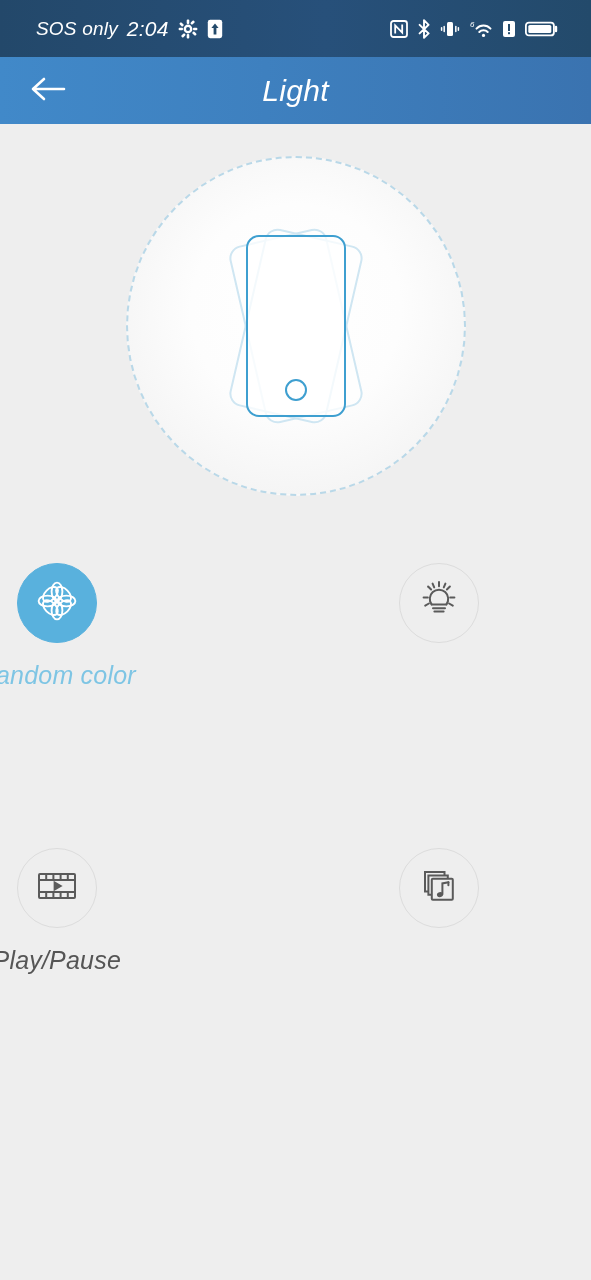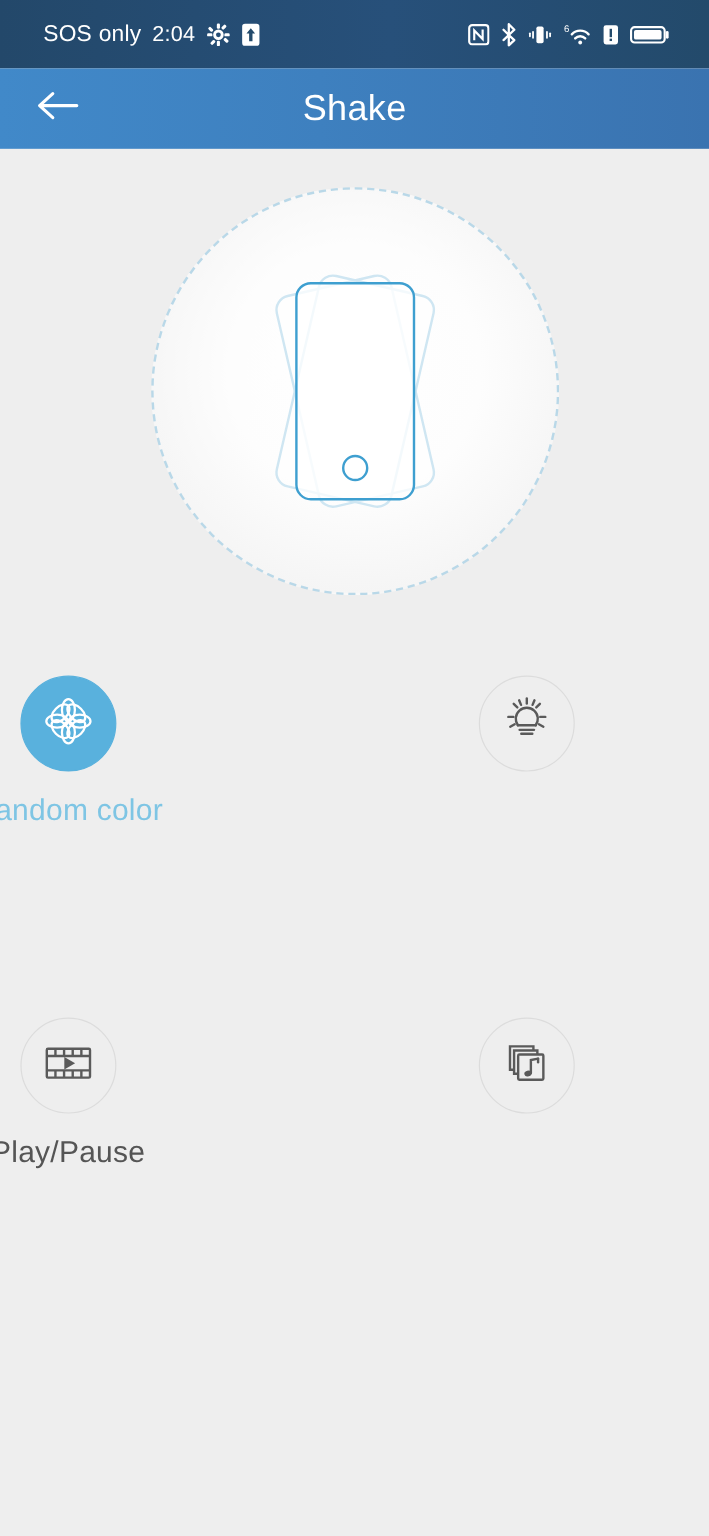--- a/index.html
+++ b/index.html
@@ -2,32 +2,32 @@
 <html><head>
 <meta charset="utf-8">
 <style>
   * { margin:0; padding:0; box-sizing:border-box; }
   html, body {
     width:591px; height:1280px;
     background:#eeeeee;
     font-family:"Liberation Sans", sans-serif;
     overflow:hidden;
   }
-  #app { position:relative; width:538px; height:1280px; background:#eeeeee; }
+  #app { position:relative; width:538px; height:1280px; background:#eeeeee;font-style:italic; }
 
   
   .statusbar{
     position:absolute; top:0; left:0; width:591px; height:57px;
     background:linear-gradient(to right,#23486a 0%,#27507a 55%,#234a6b 100%);
     display:flex; align-items:center; justify-content:space-between;
     padding:0 18px 0 36px;
   }
   .sb-left{ display:flex; align-items:center; gap:9px; }
   .sb-carrier{ color:#ffffff; font-size:19px; letter-spacing:.2px; }
-  .sb-time{ color:#ffffff; font-size:18px; font-weight:400; letter-spacing:.2px;text-align:right; }
+  .sb-time{ color:#ffffff; font-size:21px; font-weight:400; letter-spacing:.2px;text-align:right; }
   .sb-right{ display:flex; align-items:center; gap:9px; padding-right:14px;}
   .sb-icon{ display:flex; align-items:center; justify-content:center; }
 
   
   .header{
     position:absolute; top:57px; left:0; width:591px; height:67px;
     background:linear-gradient(to right,#4189c9 0%,#3e80bf 45%,#3a73b0 100%);
     display:flex; align-items:center;
   }
   .back-btn{
@@ -173,21 +173,21 @@
   </div>
 
   <div class="header">
     <div class="back-btn">
       <span>
         <svg width="40" height="30" viewBox="0 0 40 30">
           <path d="M36 15 L5 15 M16 5 L5 15 L16 25" fill="none" stroke="#ffffff" stroke-width="2.6" stroke-linecap="round" stroke-linejoin="round"></path>
         </svg>
       </span>
     </div>
-    <div class="header-title">Shake</div>
+    <div class="header-title">Light</div>
   </div>
 
   <div class="hero">
     <div class="hero-circle">
       <div class="phones">
         <div class="phone ghost g-left"></div>
         <div class="phone ghost g-right"></div>
         <div class="phone main">
           <div class="home-dot"></div>
         </div>

